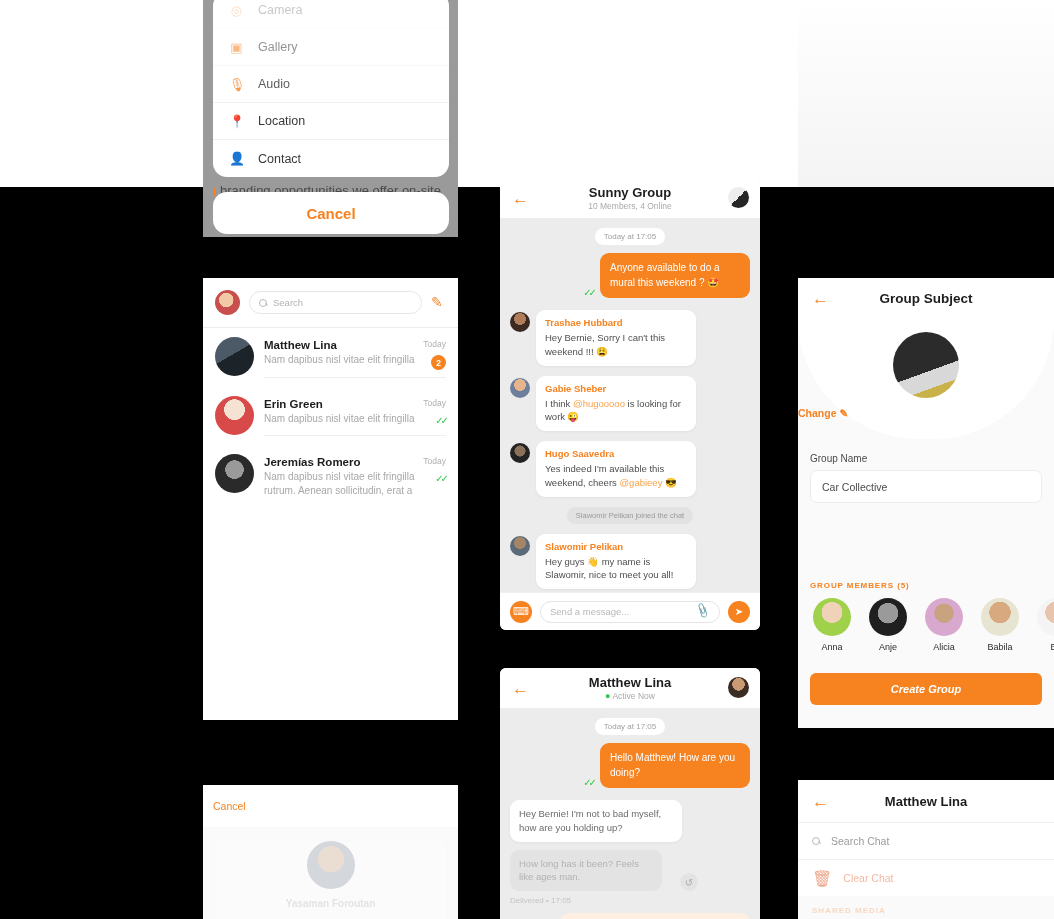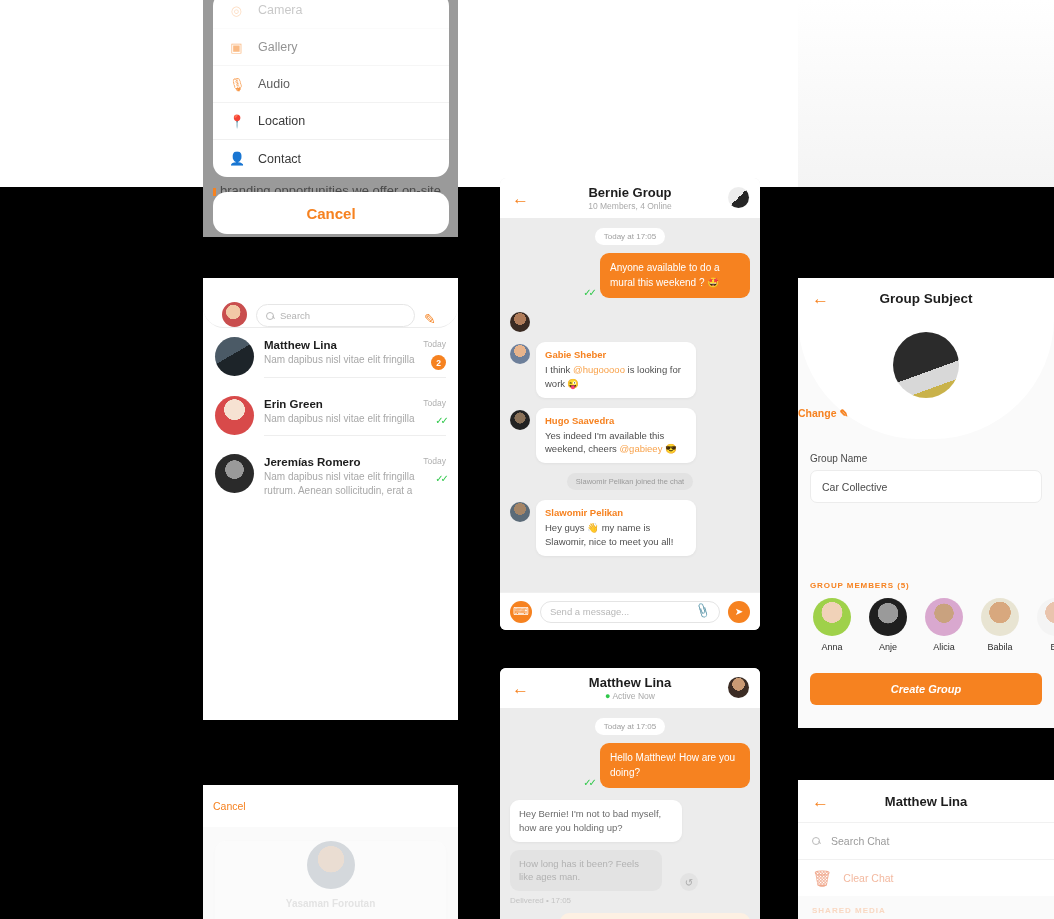--- a/index.html
+++ b/index.html
@@ -42,21 +42,21 @@
   #attach-behind .bar { display:inline-block; width:3px; height:8px; background:#f68220; margin-right:4px; vertical-align:-1px;}
   #cancel-sheet {
     position:absolute; left:10px; top:192px; width:236px; height:42px;
     background:#fff; border-radius:14px;
     display:flex; align-items:center; justify-content:center;
     color:#f68220; font-size:15px; font-weight:bold;
   }
 
   
   #chatlist { left:203px; top:278px; width:255px; height:442px; background:#fff; }
-  .cl-header { display:flex; align-items:flex-end; gap:9px; height:50px; padding:0 19px; border-bottom:1px solid #ececec;border-radius:21px; }
+  .cl-header { display:flex; align-items:center; gap:9px; height:50px; padding:0 12px; border-bottom:1px solid #ececec; }
   .av { border-radius:50%; background:#ddd; flex:none; background-size:cover; background-position:center; }
   .av28 { width:25px; height:25px; }
   .search-box {
     flex:1; height:23px; border:1px solid #e6e6e6; border-radius:12px;
     display:flex; align-items:center; gap:6px; padding:0 9px;
     font-size:9.5px; color:#b3b3b3;
   }
   .magnify { width:8px; height:8px; border:1.2px solid #bbb; border-radius:50%; position:relative; flex:none;}
   .magnify::after{ content:""; position:absolute; width:3px; height:1.2px; background:#bbb; transform:rotate(45deg); right:-2.4px; bottom:0.4px;}
   .compose { width:15px; height:15px; color:#f68220; font-size:14px; line-height:1; }
@@ -265,35 +265,39 @@
     <div class="sp-card">
       <div class="av" style="background:radial-gradient(circle at 50% 38%,#cfa98a 0 34%,#8e9aa6 35% 100%);"></div>
       <div class="nm">Yasaman Foroutan</div>
     </div>
   </div>
 
   <div class="panel" id="grpchat">
     <div class="ch-header">
       <span class="back-arrow">←</span>
       <div class="ch-titles">
-        <div class="ch-title">Bernie Group</div>
+        <div class="ch-title">Sunny Group</div>
         <div class="ch-sub">10 Members, 4 Online</div>
       </div>
       <div class="ch-av"></div>
     </div>
     <div class="ch-body">
       <div class="daypill">Today at 17:05</div>
 
       <div class="msg-out">
         <span class="ticks" style="margin:0;">✓✓</span>
         <div class="bub-out">Anyone available to do a mural this weekend ? 🤩</div>
       </div>
 
       <div class="msg-in">
         <div class="av" style="background:radial-gradient(circle at 50% 35%,#b07c5a 0 35%,#3a2a22 36% 100%);"></div>
+        <div class="bub-in">
+          <div class="sender">Trashae Hubbard</div>
+          <div class="txt">Hey Bernie, Sorry I can't this weekend !!! 😩</div>
+        </div>
       </div>
 
       <div class="msg-in">
         <div class="av" style="background:radial-gradient(circle at 50% 35%,#e8b48c 0 35%,#6d7f9a 36% 100%);"></div>
         <div class="bub-in">
           <div class="sender">Gabie Sheber</div>
           <div class="txt"><span>I think </span><span class="mention">@hugooooo</span><span> is looking for work 😜</span></div>
         </div>
       </div>
 

